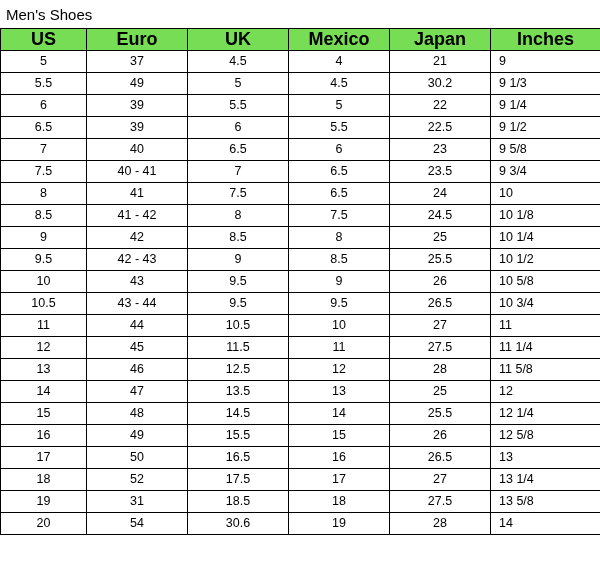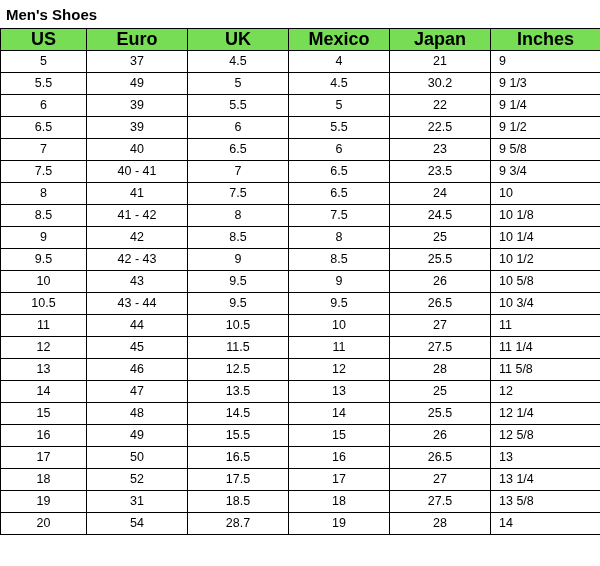--- a/index.html
+++ b/index.html
@@ -16,21 +16,21 @@
   }
   .page {
     width: 600px;
     height: 566px;
     box-sizing: border-box;
     padding: 4px 0 0 0;
     position: relative;
   }
   .title {
     font-size: 15px;
-    font-weight: bold;
+    font-weight: normal;
     margin: 2px 0 4px 6px;
     line-height: 18px;
   }
   table.size-chart {
     border-collapse: collapse;
     width: 600px;
     table-layout: fixed;
     font-size: 12.5px;
   }
   table.size-chart th,
@@ -256,21 +256,21 @@
           <td class="c">19</td>
           <td class="c">31</td>
           <td class="c">18.5</td>
           <td class="c">18</td>
           <td class="c">27.5</td>
           <td class="l">13 5/8</td>
         </tr>
         <tr>
           <td class="c">20</td>
           <td class="c">54</td>
-          <td class="c">28.7</td>
+          <td class="c">30.6</td>
           <td class="c">19</td>
           <td class="c">28</td>
           <td class="l">14</td>
         </tr>
       </tbody>
   </table>
 
 </div>
 
 </body></html>

